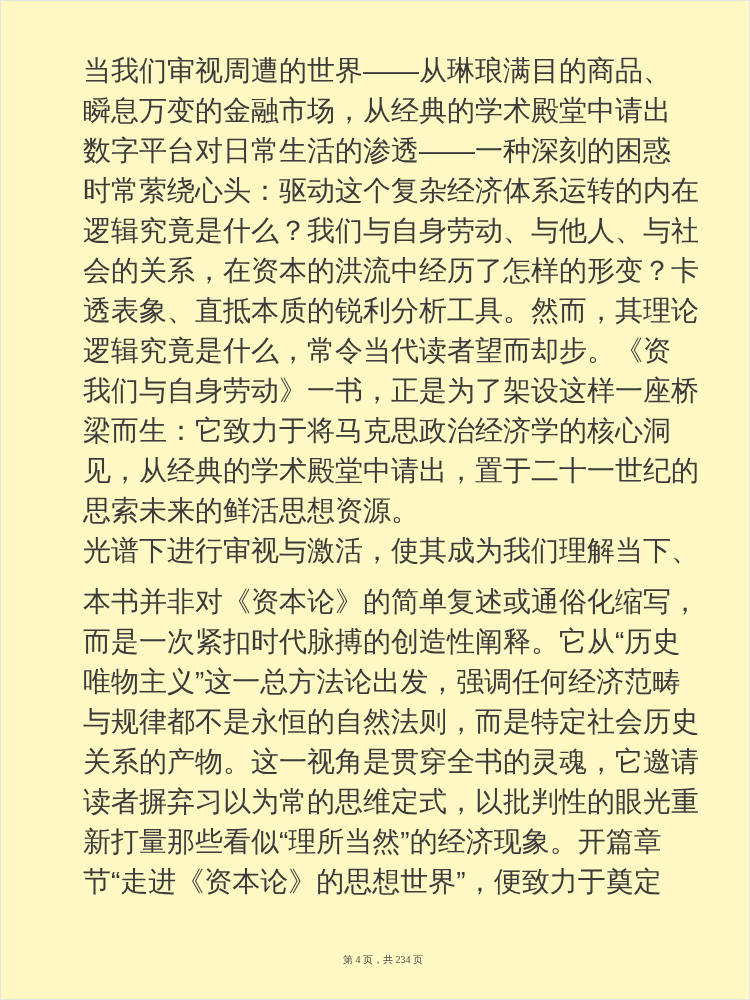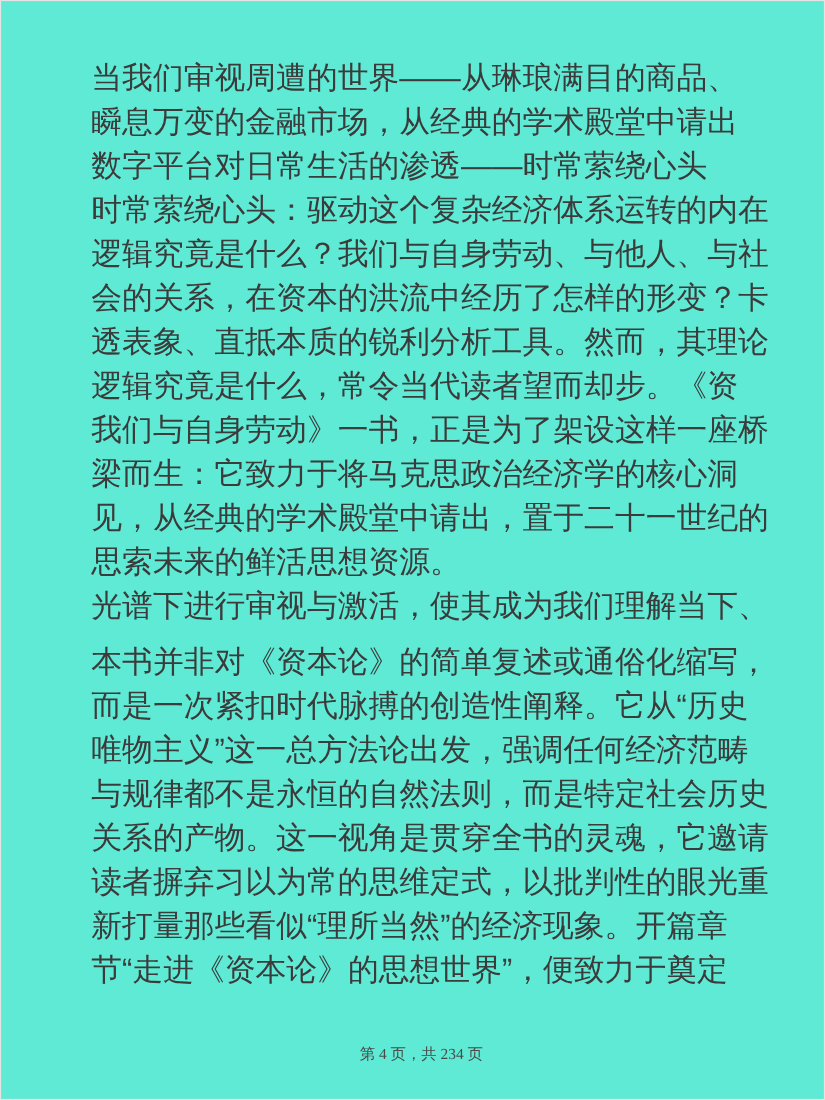--- a/index.html
+++ b/index.html
@@ -5,21 +5,21 @@
   html, body {
     margin: 0;
     padding: 0;
     background: #ffffff;
   }
   .page {
     position: relative;
     width: 750px;
     height: 1000px;
     box-sizing: border-box;
-    background: #5eead4;
+    background: #fef9c3;
     border: 1px solid #e4e4e4;
     overflow: hidden;
     font-family: "Liberation Sans", "DejaVu Sans", sans-serif;
   }
   .content {
     position: absolute;
     left: 82px;
     top: 50px;
     width: 590px;
   }
@@ -37,34 +37,34 @@
     white-space: nowrap;
     letter-spacing: 0px;
   }
   .footer {
     position: absolute;
     left: 16px;
     right: 0;
     bottom: 30px;
     text-align: center;
     font-family: "Liberation Serif", "DejaVu Serif", serif;
-    font-size: 14px;
+    font-size: 10px;
     line-height: 18px;
     color: #4a4a4a;
   }
 </style>
 </head>
 <body>
 
 <div class="page">
   <div class="content" id="content">
       <div class="paragraph">
         <div class="line">当我们审视周遭的世界——从琳琅满目的商品、</div>
         <div class="line">瞬息万变的金融市场，从经典的学术殿堂中请出</div>
-        <div class="line">数字平台对日常生活的渗透——时常萦绕心头</div>
+        <div class="line">数字平台对日常生活的渗透——一种深刻的困惑</div>
         <div class="line">时常萦绕心头：驱动这个复杂经济体系运转的内在</div>
         <div class="line">逻辑究竟是什么？我们与自身劳动、与他人、与社</div>
         <div class="line">会的关系，在资本的洪流中经历了怎样的形变？卡</div>
         <div class="line">透表象、直抵本质的锐利分析工具。然而，其理论</div>
         <div class="line">逻辑究竟是什么，常令当代读者望而却步。《资</div>
         <div class="line">我们与自身劳动》一书，正是为了架设这样一座桥</div>
         <div class="line">梁而生：它致力于将马克思政治经济学的核心洞</div>
         <div class="line">见，从经典的学术殿堂中请出，置于二十一世纪的</div>
         <div class="line">思索未来的鲜活思想资源。</div>
         <div class="line">光谱下进行审视与激活，使其成为我们理解当下、</div>

